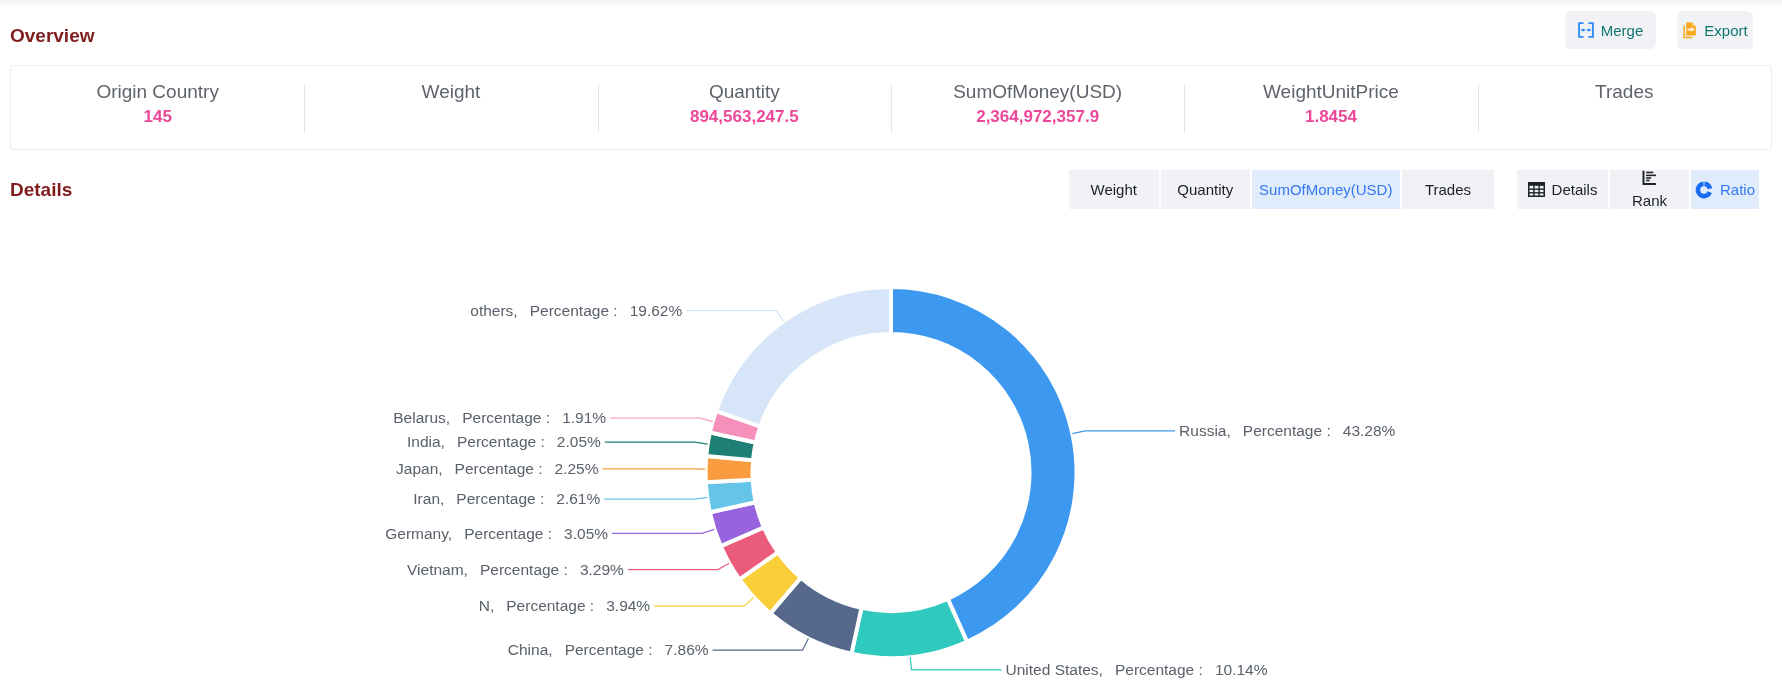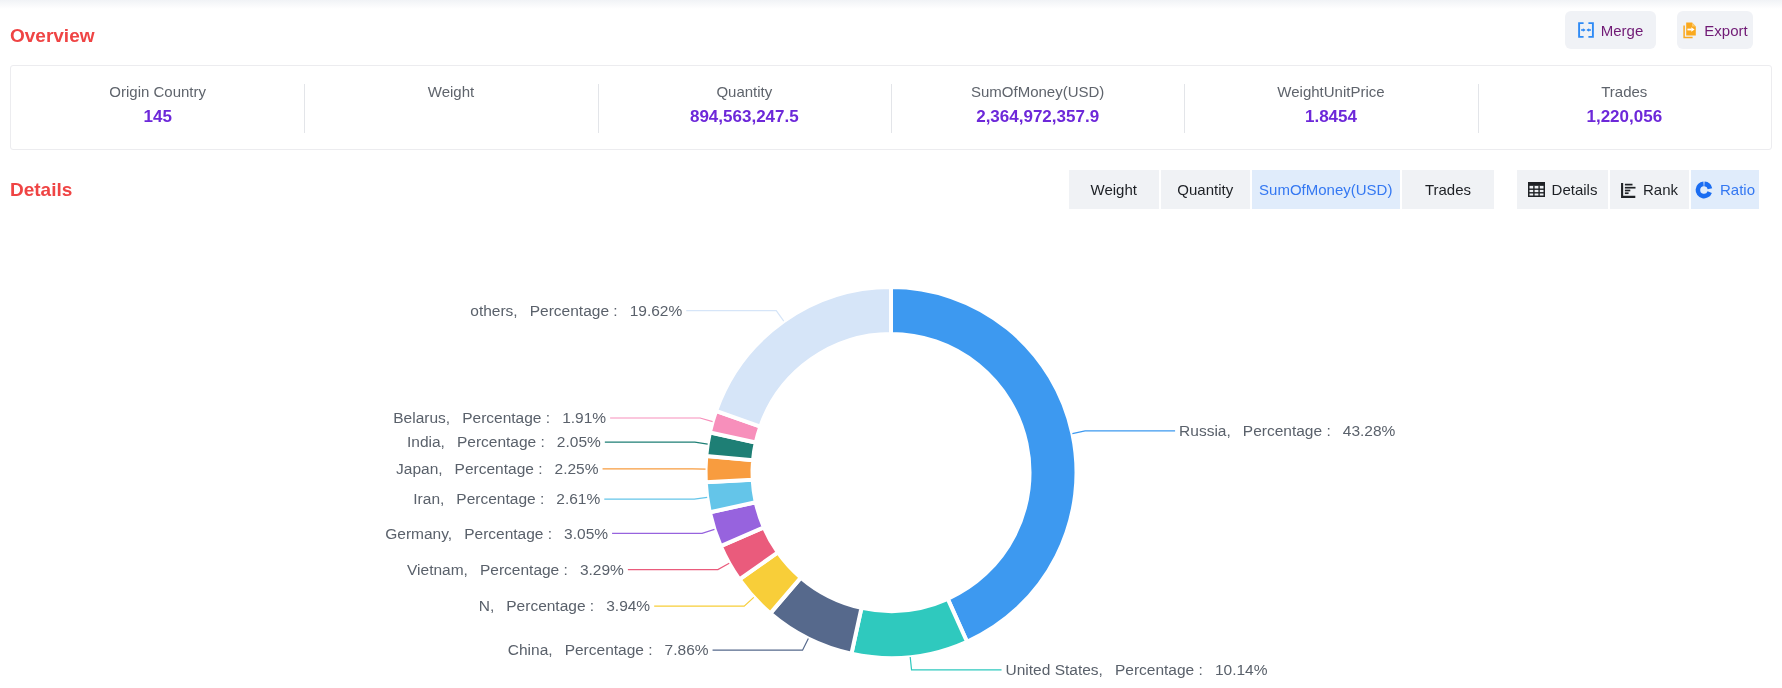--- a/index.html
+++ b/index.html
@@ -1,24 +1,24 @@
 <!DOCTYPE html>
 <html><head><meta charset="utf-8">
 <style>
 * { margin:0; padding:0; box-sizing:border-box; }
 html,body { width:1782px; height:688px; background:#fff; font-family:"Liberation Sans",sans-serif; }
 .abs { position:absolute; }
 .topband { left:0; top:0; width:1782px; height:9px; background:linear-gradient(#f1f3f6,#ffffff); }
-.h1 { font-size:19px; font-weight:bold; color:#ef4444; }
-.btn { height:38px; background:#f0f2f6; border-radius:6px; display:flex; align-items:center; justify-content:center; font-size:15px; color:#701a75; gap:7px; }
+.h1 { font-size:19px; font-weight:bold; color:#7f1d1d; }
+.btn { height:38px; background:#f0f2f6; border-radius:6px; display:flex; align-items:center; justify-content:center; font-size:15px; color:#0f766e; gap:7px; }
 .statbox { left:10px; top:65px; width:1762px; height:85px; border:1px solid #ececef; border-radius:3px; display:flex; }
 .stat { flex:1; text-align:center; position:relative; padding-top:17px; }
 .stat + .stat::before { content:""; position:absolute; left:0; top:18px; height:49px; width:1px; background:#e3e5e9; }
-.stat .lb { font-size:15px; color:#5f646c; line-height:18px; }
-.stat .vl { font-size:17px; font-weight:bold; color:#6d28d9; margin-top:6px; line-height:20px; }
+.stat .lb { font-size:19px; color:#5f646c; line-height:18px; }
+.stat .vl { font-size:17px; font-weight:bold; color:#ec4899; margin-top:6px; line-height:20px; }
 .tab { position:absolute; top:170px; height:39px; background:#f0f2f5; display:flex; align-items:center; justify-content:center; font-size:15px; color:#1d2025; }
 .tab.sel { background:#e0ecfb; color:#3478f2; }
 .tab2 { gap:7px; }
 </style></head>
 <body style="position:relative;overflow:hidden;">
 <div class="abs topband"></div>
 <div class="abs h1" style="left:10px;top:25px;">Overview</div>
 
 <div class="abs btn" style="left:1565px;top:11px;width:91px;">
 <svg width="16" height="16" viewBox="0 0 16 16">
@@ -62,21 +62,20 @@
 <div class="stat">
       <div class="lb">SumOfMoney(USD)</div>
       <div class="vl">2,364,972,357.9</div>
     </div>
 <div class="stat">
       <div class="lb">WeightUnitPrice</div>
       <div class="vl">1.8454</div>
     </div>
 <div class="stat">
       <div class="lb">Trades</div>
-      <div class="vl">1,220,056</div>
     </div>
 </div>
 
 <div class="abs h1" style="left:10px;top:179px;">Details</div>
 
 <div class="tab" style="left:1068.5px;width:90.5px;">Weight</div>
 <div class="tab" style="left:1161px;width:88.5px;">Quantity</div>
 <div class="tab sel" style="left:1251.5px;width:148.5px;">SumOfMoney(USD)</div>
 <div class="tab" style="left:1402px;width:92px;">Trades</div>
 
@@ -85,21 +84,21 @@
       <rect x="0.75" y="0.75" width="15.5" height="13.5" fill="none" stroke="#1f2226" stroke-width="1.5"></rect>
       <rect x="0.75" y="0.75" width="15.5" height="3.1" fill="#1f2226"></rect>
       <line x1="0.75" y1="7.2" x2="16.25" y2="7.2" stroke="#1f2226" stroke-width="1.4"></line>
       <line x1="0.75" y1="10.8" x2="16.25" y2="10.8" stroke="#1f2226" stroke-width="1.4"></line>
       <line x1="5.9" y1="3.85" x2="5.9" y2="14.25" stroke="#1f2226" stroke-width="1.4"></line>
       <line x1="11.1" y1="3.85" x2="11.1" y2="14.25" stroke="#1f2226" stroke-width="1.4"></line>
     </svg>
 <span>Details</span>
   </div>
 
-<div class="tab tab2" style="left:1610px;width:79px;">
+<div class="tab tab2" style="left:1610px;width:79px;flex-direction:column;">
 <svg width="15" height="16" viewBox="0 0 15 16">
       <path d="M1.1,0.9 V14.9 H14.3" fill="none" stroke="#1f2226" stroke-width="2.1"></path>
       <g stroke="#1f2226" stroke-width="1.7">
         <line x1="3.9" y1="2.6" x2="11.5" y2="2.6"></line>
         <line x1="3.9" y1="5.7" x2="14.5" y2="5.7"></line>
         <line x1="3.9" y1="8.5" x2="9.3" y2="8.5"></line>
         <line x1="3.9" y1="11.2" x2="7.6" y2="11.2"></line>
       </g>
     </svg>
 <span>Rank</span>

